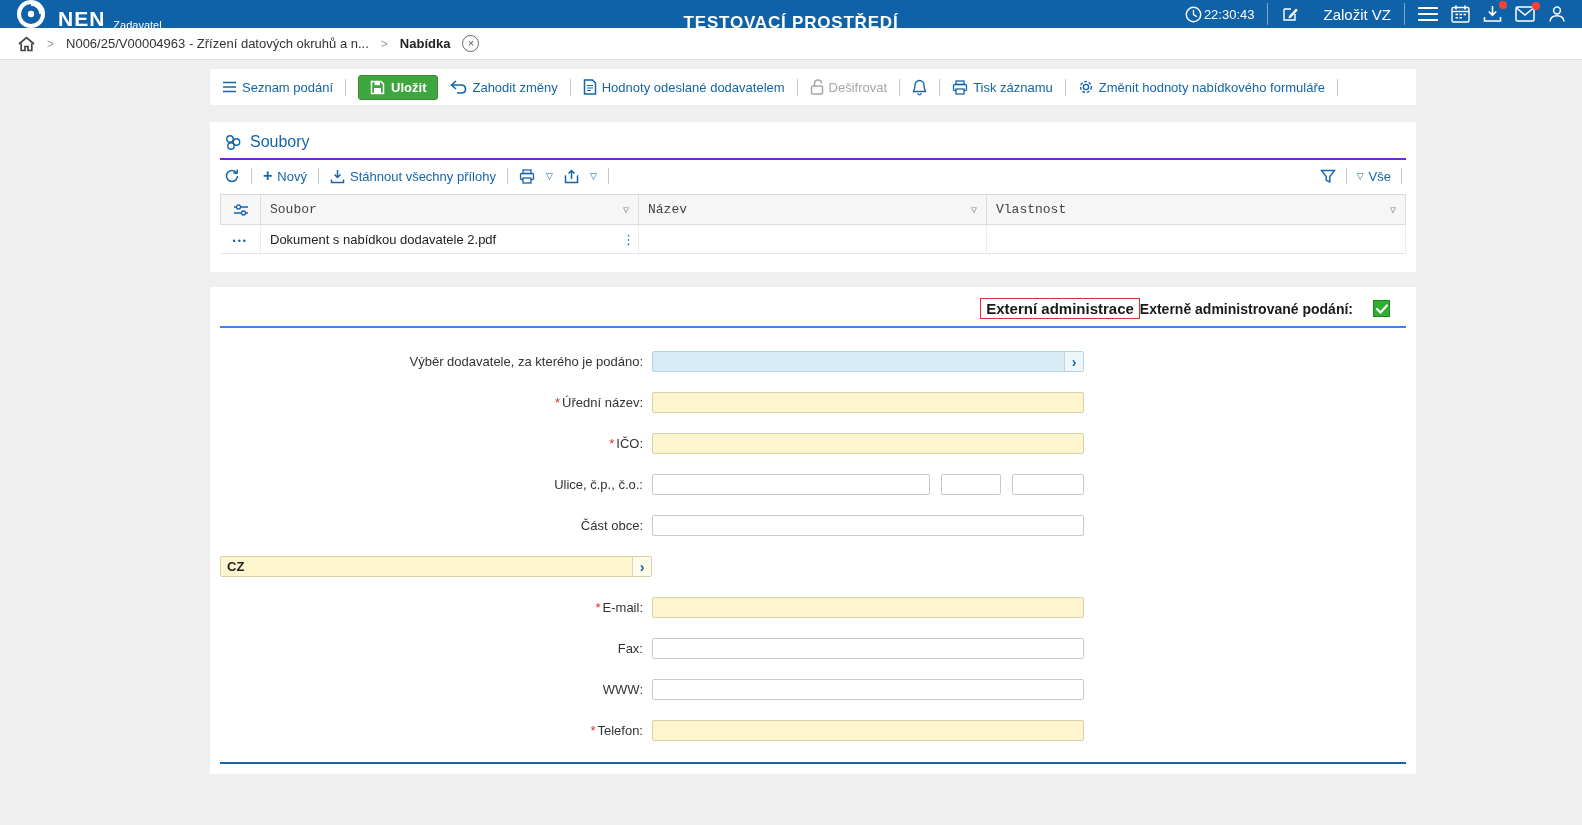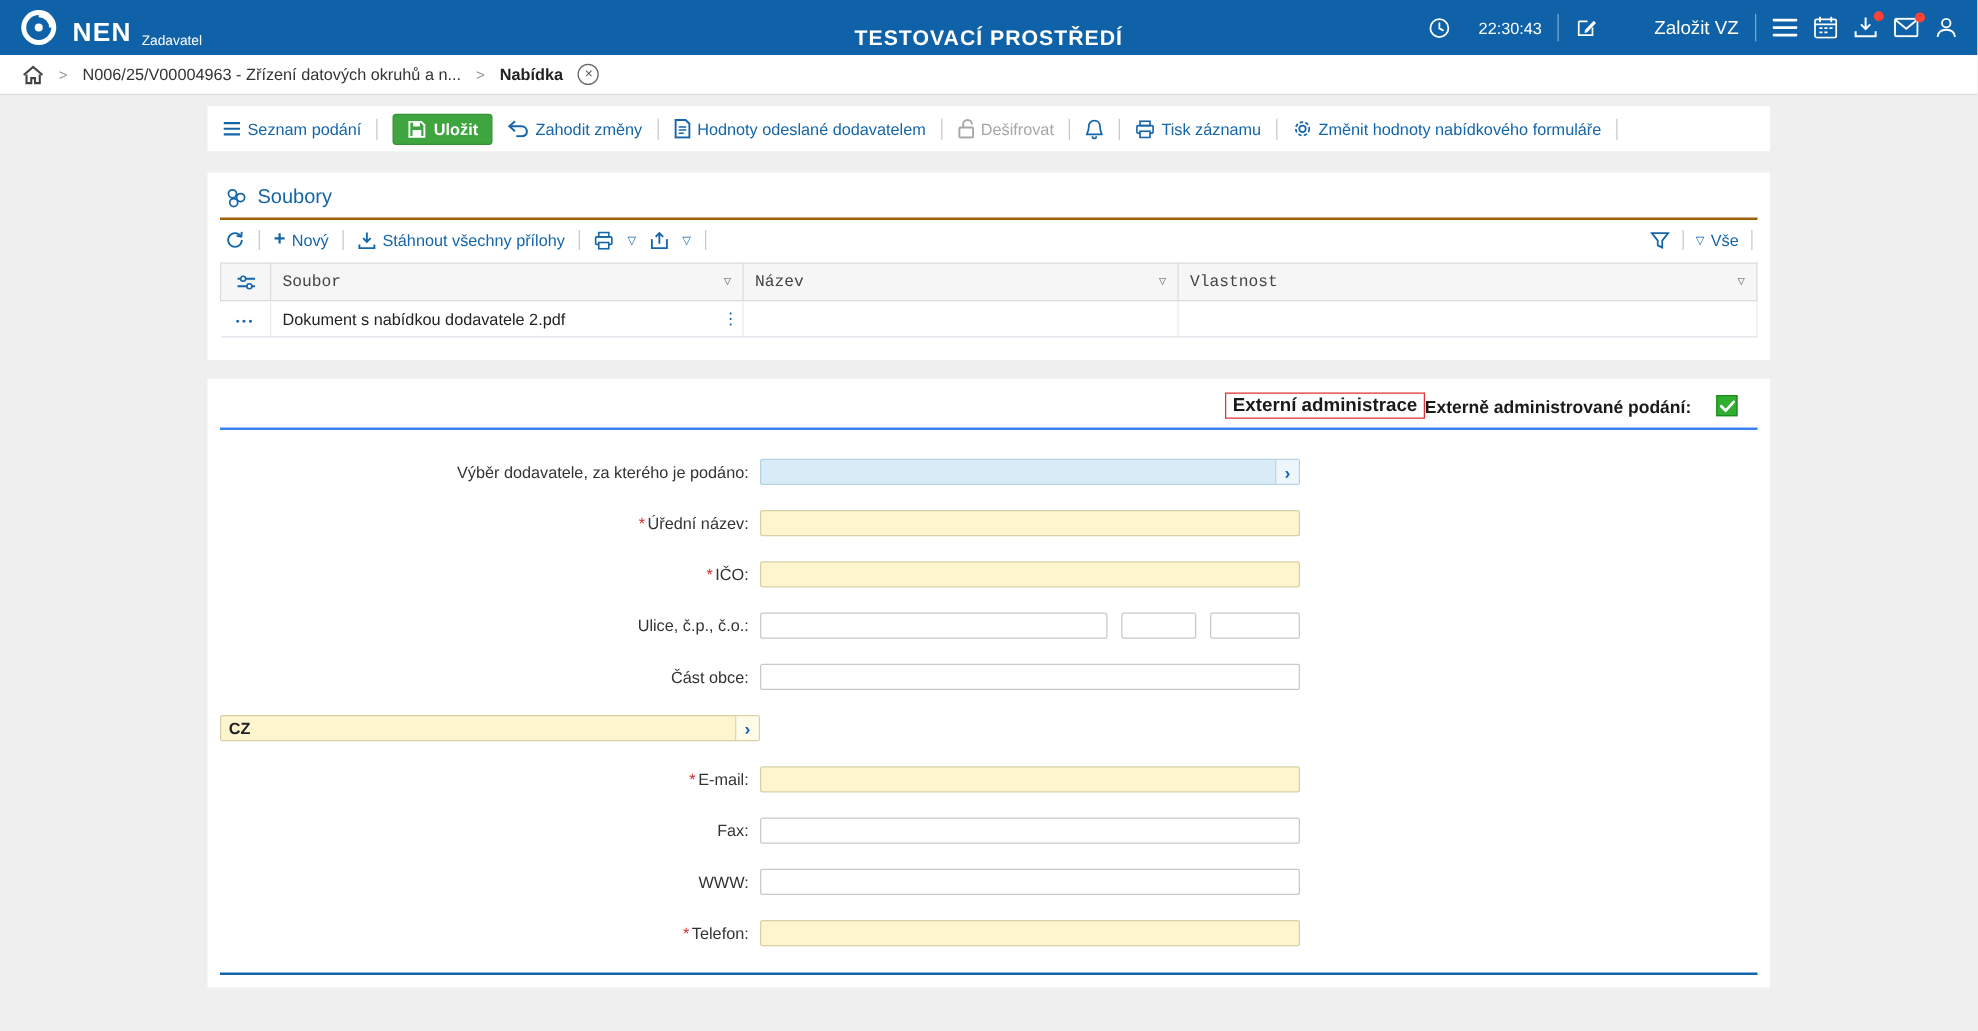--- a/index.html
+++ b/index.html
@@ -6,33 +6,33 @@
   html,body { width: 1582px; height: 825px; overflow: hidden; }
   body {
     font-family: "Liberation Sans", sans-serif;
     background: #efefef;
     font-size: 13px;
     color: #333;
   }
 
   
   .topbar {
-    height: 44px; background: #0f62a7; color: #fff;
+    height: 28px; background: #0f62a7; color: #fff;
     display: flex; align-items: center; padding: 0 16px; position: relative;
   }
   .tb-left { display: flex; align-items: flex-end; gap: 6px; }
   .logo-wrap { display: flex; align-items: center; }
   .logo-text { font-size: 21px; font-weight: bold; letter-spacing: 1px; line-height: 1; margin-left: 6px; }
   .logo-sub { font-size: 11px; margin-left: 2px; margin-bottom: -2px; }
   .tb-title {
     position: absolute; left: 50%; transform: translateX(-50%);
     font-size: 17px; font-weight: bold; letter-spacing: .8px; white-space: nowrap; margin-top: 18px;
   }
   .tb-right { margin-left: auto; display: flex; align-items: center; gap: 13px; }
-  .tb-group { display: flex; align-items: center; gap: 23px; cursor: pointer; }
+  .tb-group { display: flex; align-items: center; gap: 2px; cursor: pointer; }
   .tb-clock-text { font-size: 13px; }
   .tb-zalozit-text { font-size: 15px; font-weight: normal; margin-left: 22px; }
   .tb-sep { width: 1px; height: 22px; background: rgba(255,255,255,.45); }
   .tb-iconbtn { position: relative; display: flex; align-items: center; cursor: pointer; }
   .badge { position: absolute; top: -4px; right: -5px; width: 8px; height: 8px; border-radius: 50%; background: #ff4136; }
 
   
   .breadcrumb {
     height: 32px; background: #fff; display: flex; align-items: center;
     padding: 0 18px; gap: 12px; border-bottom: 1px solid #dcdcdc;
@@ -61,27 +61,27 @@
   .abar-link.disabled { color: #a6a6a6; cursor: default; }
   .abar-sep { width: 1px; height: 17px; background: #c9c9c9; }
   .btn-green {
     background: #3fa63f; border: 1px solid #369136; border-radius: 3px;
     color: #fff; font-weight: bold; display: inline-flex; align-items: center;
     gap: 6px; padding: 4px 11px; cursor: pointer; font-size: 13px;
     font-family: inherit;
   }
 
   
-  .card { background: #fff; }
+  .card { background: #fff; margin-left: 44px; }
   .card1 { margin-top: 17px; padding: 6px 10px 18px; }
   .card2 { margin-top: 15px; padding: 8px 10px 10px; }
 
   .sec-head {
     display: flex; align-items: center; gap: 8px;
-    padding: 5px 4px 7px; border-bottom: 2px solid #a16207;
+    padding: 5px 4px 7px; border-bottom: 2px solid #6d28d9;
   }
   .sec-title { color: #1465a9; font-size: 16px; }
 
   
   .ftoolbar { display: flex; align-items: center; gap: 11px; padding: 8px 4px 7px; }
   .ftb-link { color: #1465a9; display: inline-flex; align-items: center; gap: 5px; cursor: pointer; }
   .ftb-sep { width: 1px; height: 16px; background: #c9c9c9; }
   .ftb-right { margin-left: auto; display: flex; align-items: center; gap: 10px; }
   .mini-drop { font-size: 9px; color: #1465a9; cursor: pointer; }
   .plus-glyph { font-size: 16px; line-height: 1; font-weight: bold; }

